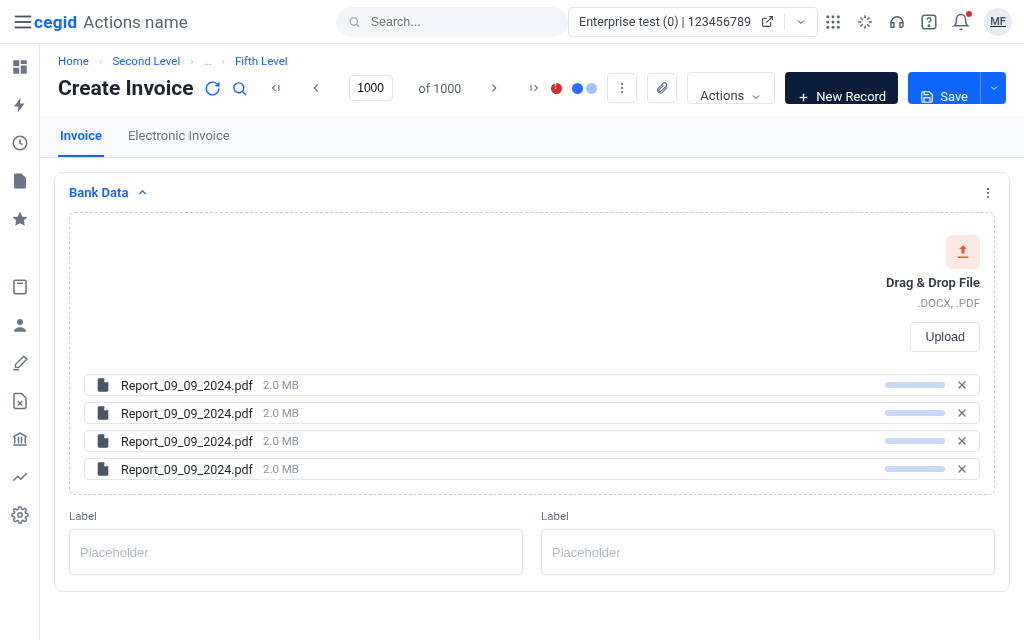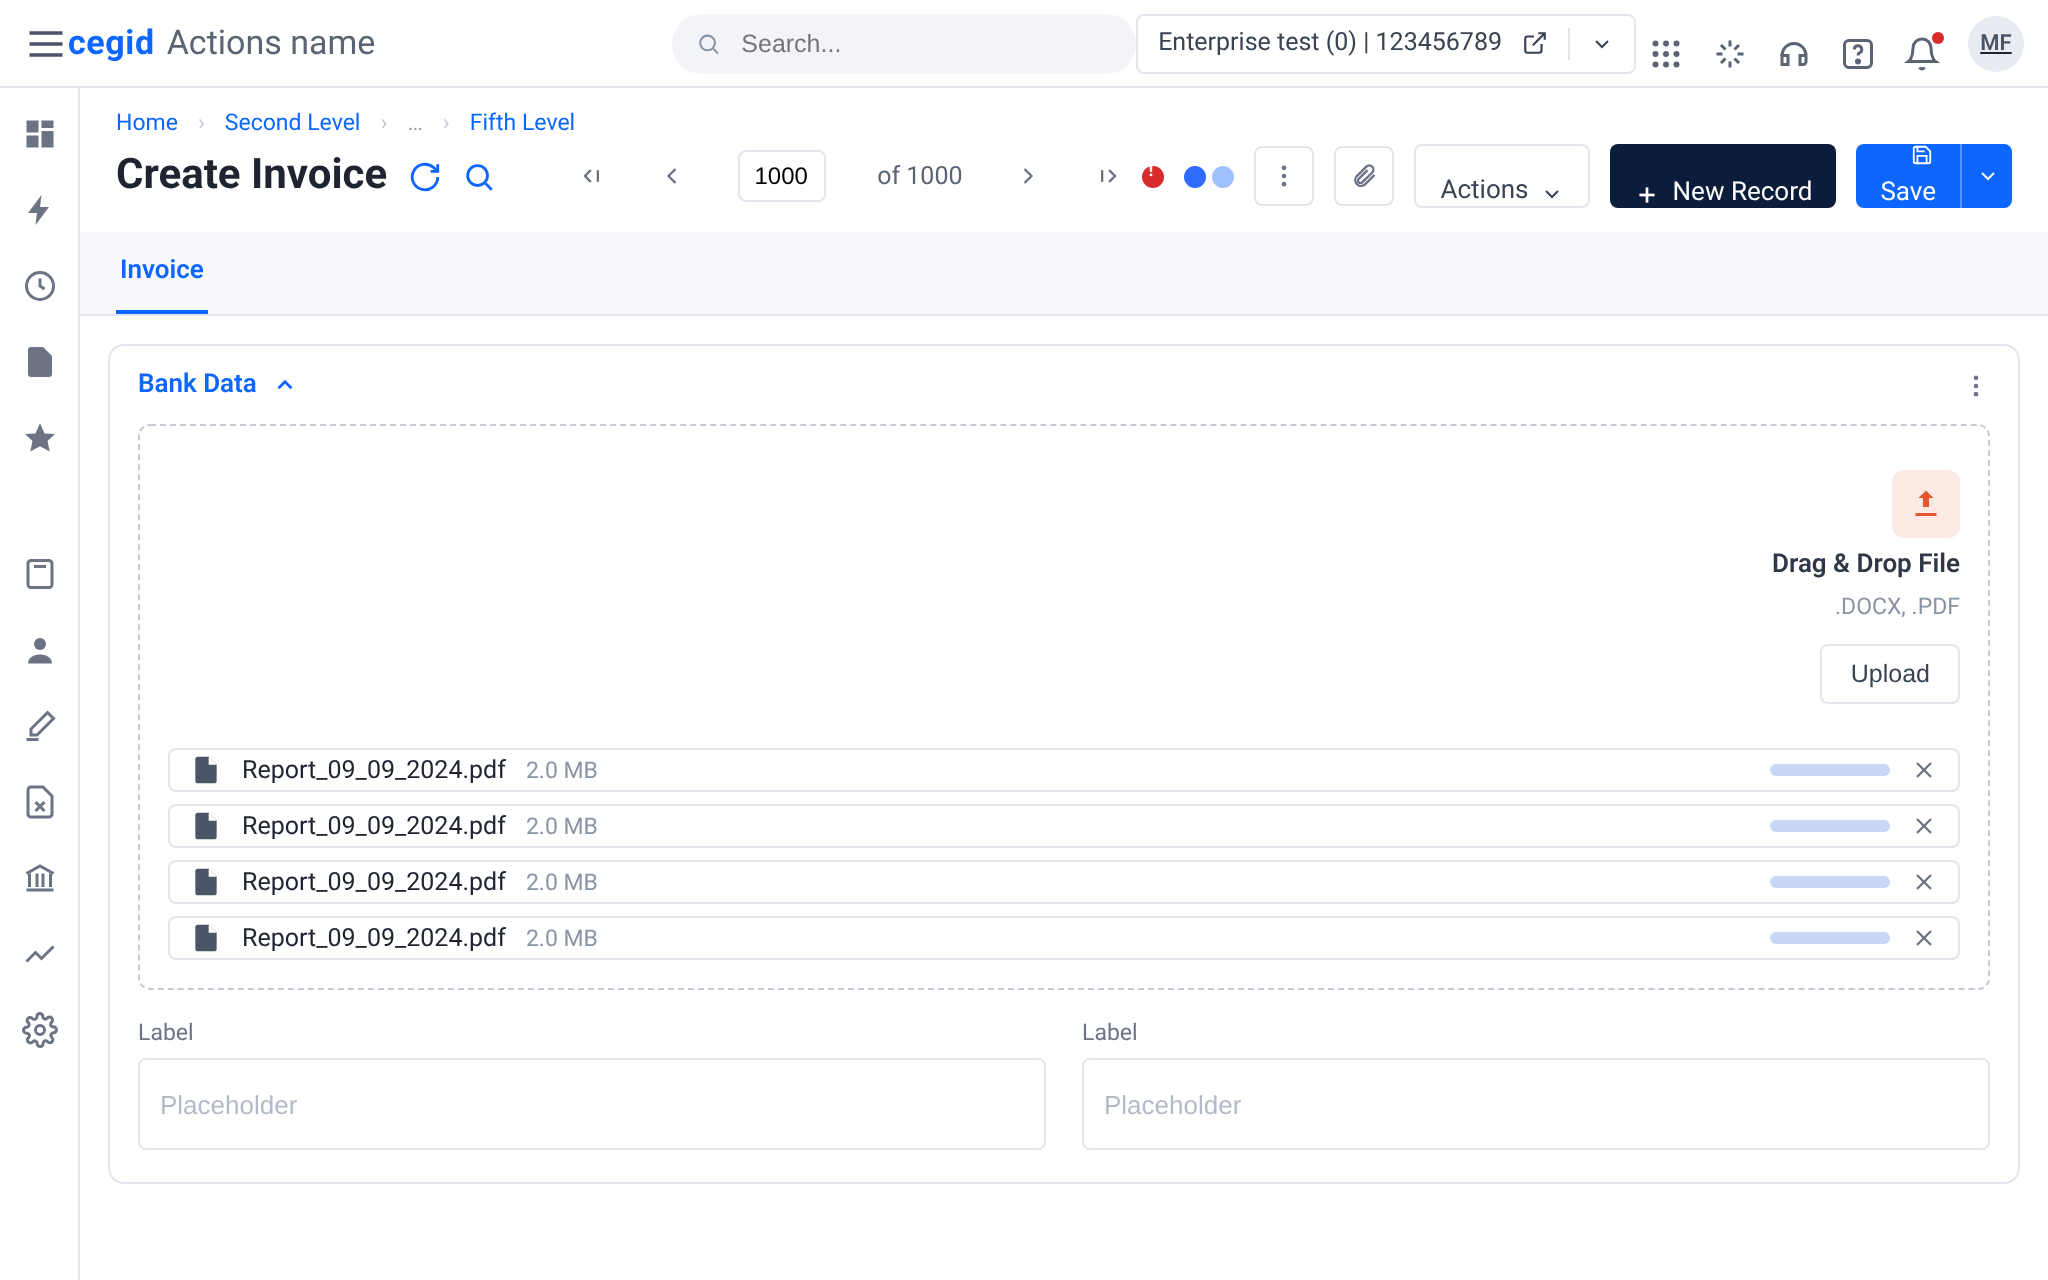--- a/index.html
+++ b/index.html
@@ -21,21 +21,21 @@
   
   .topbar{height:44px;border-bottom:1px solid var(--border);display:flex;align-items:center;padding:0 12px;}
   .hamburger{width:22px;height:22px;color:#4a5568;cursor:pointer;}
   .brand{display:flex;align-items:baseline;gap:6px;font-size:17px;}
   .brand-logo{font-weight:700;color:var(--blue);letter-spacing:.3px;}
   .brand-rest{color:#5b6472;}
   .search{flex:0 0 232px;margin-left:auto;display:flex;align-items:center;height:30px;background:#f2f4f8;border-radius:15px;padding:0 12px;gap:8px;color:var(--muted);}
   .search input{border:none;outline:none;background:transparent;font-size:12.5px;width:100%;color:var(--text);}
   .env{height:30px;border:1px solid var(--border);border-radius:4px;display:flex;align-items:center;gap:10px;padding:0 10px;font-size:12.5px;color:#3a4352;cursor:pointer;}
   .env .sep{width:1px;height:16px;background:var(--border);}
-  .top-icons{display:flex;align-items:flex-end;gap:14px;margin-left:6px;text-decoration:underline;}
+  .top-icons{display:flex;align-items:center;gap:14px;margin-left:6px;text-decoration:underline;}
   .top-icons .ic{width:18px;height:18px;color:#5b6472;cursor:pointer;position:relative;}
   .bell-dot::after{content:"";position:absolute;top:-2px;right:-2px;width:6px;height:6px;background:var(--danger);border-radius:50%;}
   .avatar{width:28px;height:28px;border-radius:50%;background:#e8ecf2;display:flex;align-items:center;justify-content:center;font-size:11px;font-weight:600;color:#4a5568;}
 
   .page{display:flex;height:calc(640px - 44px);}
 
   
   .rail{width:40px;border-right:1px solid var(--border);display:flex;flex-direction:column;align-items:center;padding:14px 0;gap:20px;}
   .rail .ric{width:18px;height:18px;color:#6b7384;cursor:pointer;}
   .rail .gap{height:10px;}
@@ -55,21 +55,21 @@
   .status-dots{display:flex;align-items:center;gap:10px;}
   .dot{width:11px;height:11px;border-radius:50%;}
   .dot.err{background:var(--danger);position:relative}
   .dot.err::after{content:"!";color:#fff;position:absolute;left:3px;top:-2px;font-size:9px;font-weight:700;}
   .dot.b1{background:#2f6bff;}
   .dot.b2{background:#9fc1ff;}
   .icon-btn{height:30px;width:30px;border:1px solid var(--border);border-radius:4px;display:flex;align-items:center;justify-content:center;color:#6b7384;cursor:pointer;}
   .btn{height:32px;border-radius:4px;display:flex;align-items:flex-end;padding:0 12px;font-size:13px;gap:6px;cursor:pointer;}
   .btn.outline{border:1px solid var(--border);color:#3a4352;}
   .btn.dark{background:var(--dark);color:#fff;}
-  .btn.primary{background:var(--blue);color:#fff;flex-direction:column;}
+  .btn.primary{background:var(--blue);color:#fff;}
   .btn.split{border-top-right-radius:0;border-bottom-right-radius:0;}
   .split-caret{height:32px;width:26px;background:var(--blue);border-left:1px solid rgba(255,255,255,.3);display:flex;align-items:center;justify-content:center;border-radius:0 4px 4px 0;color:#fff;cursor:pointer;}
 
   .tabs{display:flex;gap:22px;padding:0 18px;border-bottom:1px solid var(--border);background:#f7f9fc;}
   .tab{padding:12px 2px;font-size:13px;color:#6b7384;cursor:pointer;}
   .tab.active{color:var(--blue);font-weight:600;border-bottom:2px solid var(--blue);}
 
   .content{padding:14px 14px 20px;}
   .card{border:1px solid var(--border);border-radius:8px;background:#fff;}
   .card-head{display:flex;align-items:center;padding:12px 14px;color:var(--blue);font-size:13px;font-weight:600;gap:8px;}
@@ -339,20 +339,21 @@
               <svg width="12" height="12" viewBox="0 0 24 24" fill="none" stroke="currentColor" stroke-width="2">
                 <polyline points="6 9 12 15 18 9"></polyline>
               </svg>
             </div>
         </div>
       </div>
     </div>
 
     <div class="tabs">
       <div class="tab active">Invoice</div>
+      <div class="tab">Electronic Invoice</div>
     </div>
 
     <div class="content">
       <div class="card">
         <div class="card-head">
           <span>Bank Data</span>
           <svg width="13" height="13" viewBox="0 0 24 24" fill="none" stroke="currentColor" stroke-width="2.5">
               <polyline points="18 15 12 9 6 15"></polyline>
             </svg>
           <div class="more">

